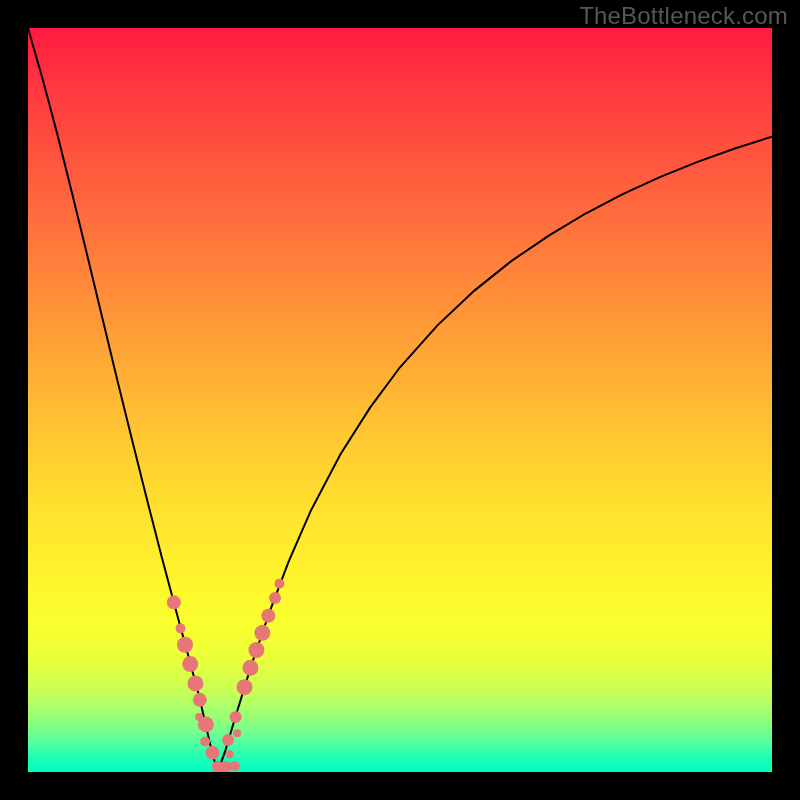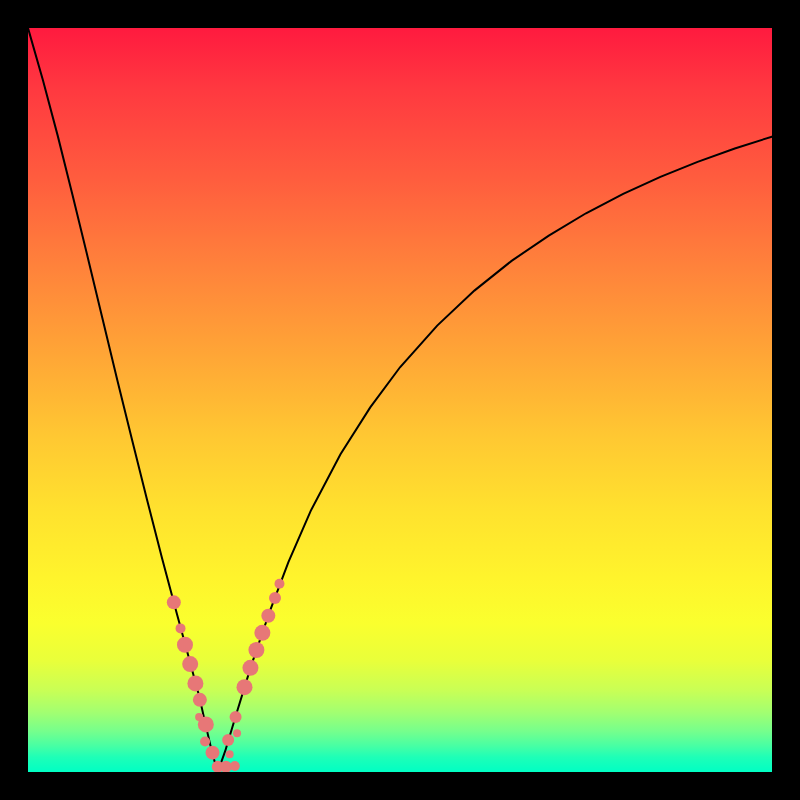--- a/index.html
+++ b/index.html
@@ -53,20 +53,21 @@
   svg.curve {
     position: absolute;
     inset: 0;
     width: 100%;
     height: 100%;
   }
 </style>
 </head>
 <body>
 <div class="frame">
+  <div class="watermark">TheBottleneck.com</div>
   <div class="plot">
     <div class="gradient"></div>
     <svg class="curve" viewBox="0 0 744 744" preserveAspectRatio="none">
       <path id="left-curve" fill="none" stroke="#000" stroke-width="2" stroke-linecap="round" d="M0.00 0.00 L14.88 52.08 L29.76 107.88 L44.64 167.40 L59.52 228.41 L74.40 290.16 L89.28 351.91 L104.16 412.18 L119.04 471.70 L133.92 529.73 L148.80 585.53 L159.96 626.45 L171.12 668.11 L178.56 700.85 L184.51 726.14 L189.72 744.00"></path>
       <path id="right-curve" fill="none" stroke="#000" stroke-width="2" stroke-linecap="round" d="M189.72 744.00 L197.16 723.17 L208.32 685.97 L223.20 637.61 L241.80 583.30 L260.40 534.19 L282.72 482.86 L312.48 426.31 L342.24 379.44 L372.00 339.26 L409.20 297.60 L446.40 262.63 L483.60 232.87 L520.80 207.58 L558.00 185.26 L595.20 165.91 L632.40 148.80 L669.60 133.92 L706.80 120.53 L744.00 108.62"></path>
       <g id="markers">
           <circle cx="145.82" cy="574.37" r="7" fill="#e77777" stroke="#c95a5a" stroke-width="0"></circle>
           <circle cx="152.52" cy="600.41" r="5" fill="#e77777" stroke="#c95a5a" stroke-width="0"></circle>
           <circle cx="156.98" cy="616.78" r="8" fill="#e77777" stroke="#c95a5a" stroke-width="0"></circle>
           <circle cx="162.19" cy="636.12" r="8" fill="#e77777" stroke="#c95a5a" stroke-width="0"></circle>

